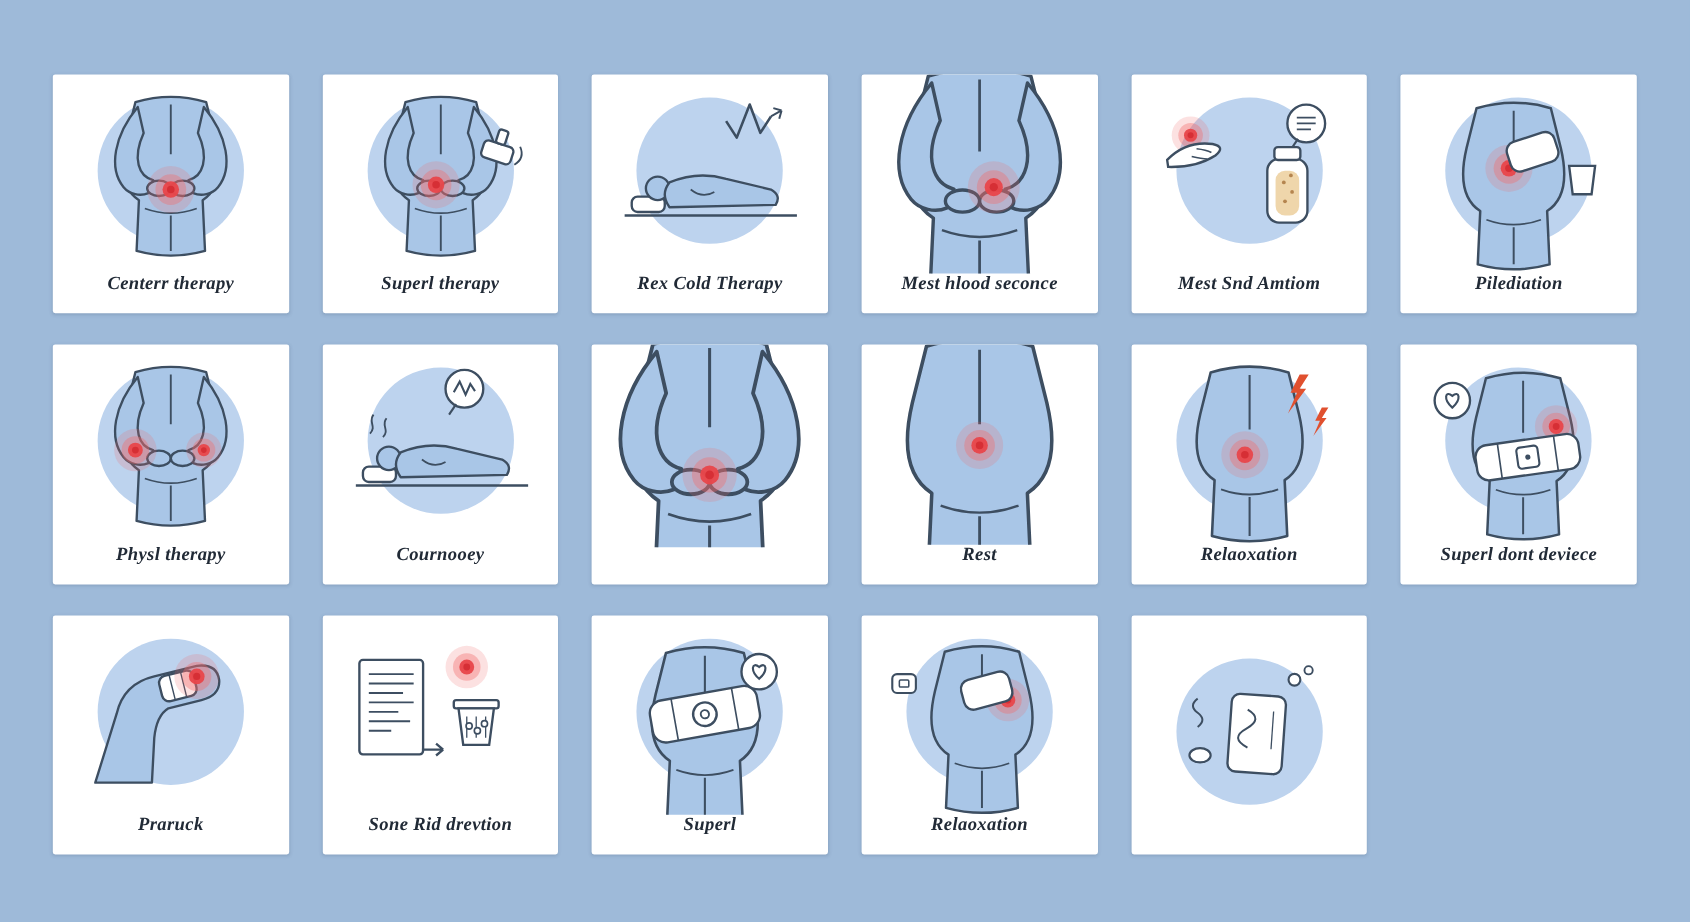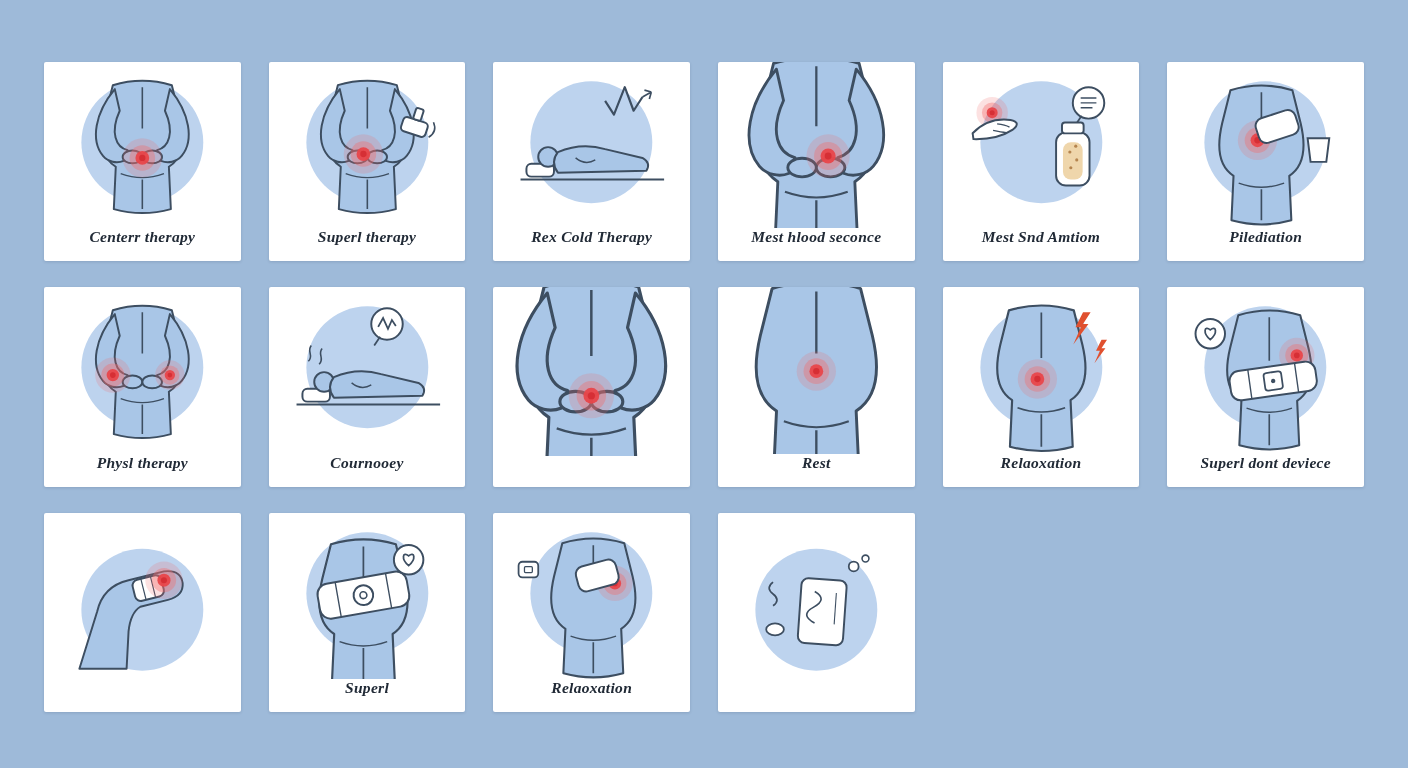--- a/index.html
+++ b/index.html
@@ -337,22 +337,34 @@
 
 
   <figure class="card">
     <div class="ill">
       <svg class="icard" viewBox="0 0 200 150">
         <use href="#g-bg"></use>
           <use href="#g-leg"></use>
         <use href="#g-pain" transform="translate(122,42) scale(0.95)"></use>
       </svg>
     </div>
-  </figure>
-
+    <figcaption>Praruck</figcaption>
+  </figure>
+
+  <figure class="card">
+    <div class="ill">
+      <svg class="icard" viewBox="0 0 200 150">
+        <use href="#g-doc" transform="translate(58,68)"></use>
+        <use href="#g-pain" transform="translate(122,34) scale(0.9)"></use>
+        <use href="#g-arrow" transform="translate(84,104)"></use>
+        <use href="#g-cup-med" transform="translate(130,70)"></use>
+      </svg>
+    </div>
+    <figcaption>Sone Rid drevtion</figcaption>
+  </figure>
 
   <figure class="card">
     <div class="ill">
       <svg class="icard" viewBox="0 0 200 150">
         <use href="#g-bg"></use>
         <use href="#g-torso" transform="translate(96,86) scale(1.1) translate(-100,-72)"></use>
         <use href="#g-dial-belt" transform="translate(96,74) rotate(-10)"></use>
         <use href="#g-heart-bubble" transform="translate(142,38)"></use>
       </svg>
     </div>

